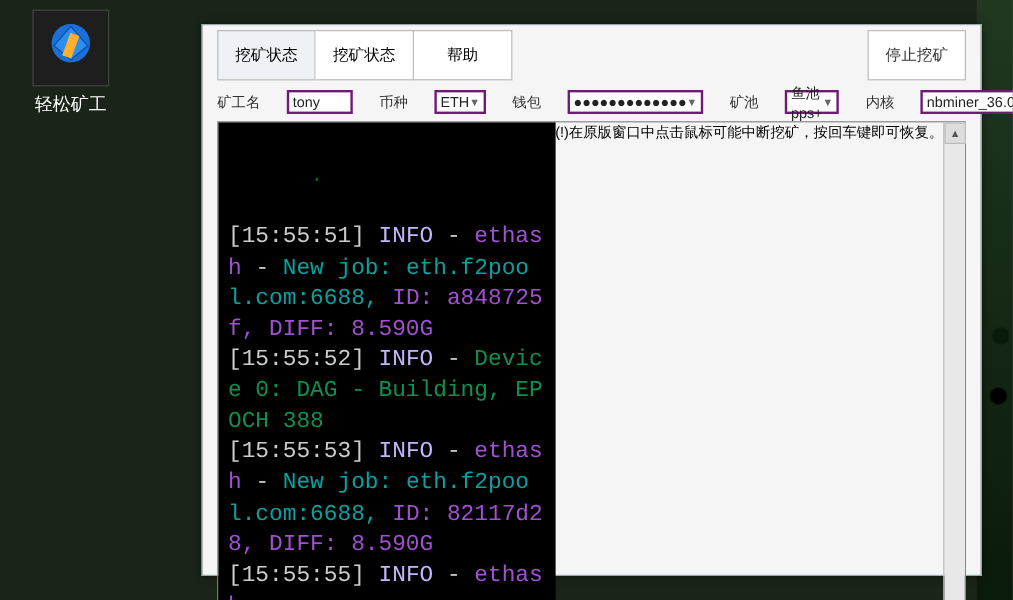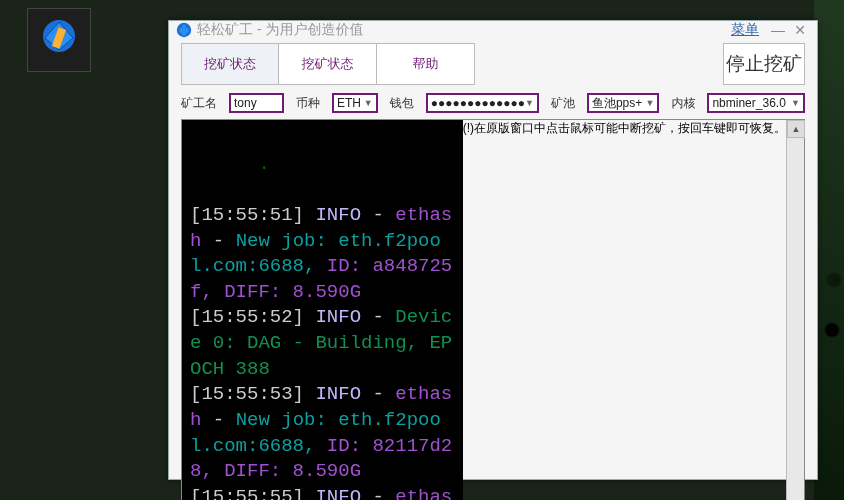--- a/index.html
+++ b/index.html
@@ -45,35 +45,35 @@
   }
   .titlebar .logo { width:18px; height:18px; margin-right:4px; }
   .titlebar .spacer { flex:1; }
   .titlebar .menu-link { color:#36a; font-size:14px; margin-right:8px; cursor:pointer; text-decoration:underline;}
   .titlebar .wbtn { width:22px; text-align:center; color:#888; cursor:pointer; font-size:14px; }
   
   .toolbar {
     display:flex; gap:0; padding: 4px 12px 8px 12px; align-items:stretch;
   }
   .toolbar .tbtn {
-    width: 98px; height: 42px; border:1px solid #bbb; background:#fff;
+    width: 82px; height: 42px; border:1px solid #bbb; background:#fff;
     display:flex; align-items:center; justify-content:center;
-    font-size:13px; color:#701a75; cursor:pointer;
+    font-size:13px; color:#000000; cursor:pointer;
   }
   .toolbar .tbtn.active { background:#eef2f6; }
   .toolbar .tbtn + .tbtn { border-left:none; }
   .toolbar .gap { flex:1; }
   .toolbar .stop {
     width: 82px; height:42px; border:1px solid #bbb; background:#fff;
     display:flex; align-items:center; justify-content:center;
-    font-size:19px; color:#333; cursor:pointer;
+    font-size:13px; color:#333; cursor:pointer;
   }
   
   .fields {
-    display:flex; align-items:center; gap:12px;
+    display:flex; align-items:center; gap:22px;
     padding: 0 12px 6px 12px; font-size:12px; color:#333;
   }
   .fields label { white-space:nowrap; }
   .fields .inp, .fields .sel {
     border:2px solid #701a75; background:#fff; height:20px; padding:0 3px;
     font-size:12px; color:#222;
   }
   .fields .sel { position:relative; display:flex; align-items:center; }
   .fields .sel .caret { margin-left:auto; color:#666; font-size:9px; }
   .w55{width:55px}.w50{width:50px}.w120{width:120px}.w80{width:80px}.w100{width:108px}
@@ -112,34 +112,24 @@
 <div class="bg-wave"></div>
 
 <div class="desk-icon">
   <div class="tile">
     <svg viewBox="0 0 48 48">
       <circle cx="24" cy="20" r="16" fill="#1a6fd8"></circle>
       <path d="M24 6 L38 22 L24 34 L10 22 Z" fill="#2a8ff0" stroke="#0a4aa0"></path>
       <rect x="20" y="12" width="8" height="20" fill="#ffb030" transform="rotate(20 24 22)"></rect>
     </svg>
   </div>
+  <div>轻松矿工</div>
 </div>
 
 <div class="win">
-  <div class="titlebar">
-    <svg class="logo" viewBox="0 0 20 20">
-      <circle cx="10" cy="10" r="8" fill="#1a6fd8"></circle>
-      <path d="M10 3 L16 11 L10 17 L4 11Z" fill="#2a8ff0"></path>
-    </svg>
-    <span>轻松矿工 - 为用户创造价值</span>
-    <span class="spacer"></span>
-    <span class="menu-link">菜单</span>
-    <span class="wbtn">―</span>
-    <span class="wbtn">✕</span>
-  </div>
 
   <div class="toolbar">
     <div class="tbtn active">挖矿状态</div>
     <div class="tbtn">挖矿状态</div>
     <div class="tbtn">帮助</div>
     <div class="gap"></div>
     <div class="stop">停止挖矿</div>
   </div>
 
   <div class="fields">

